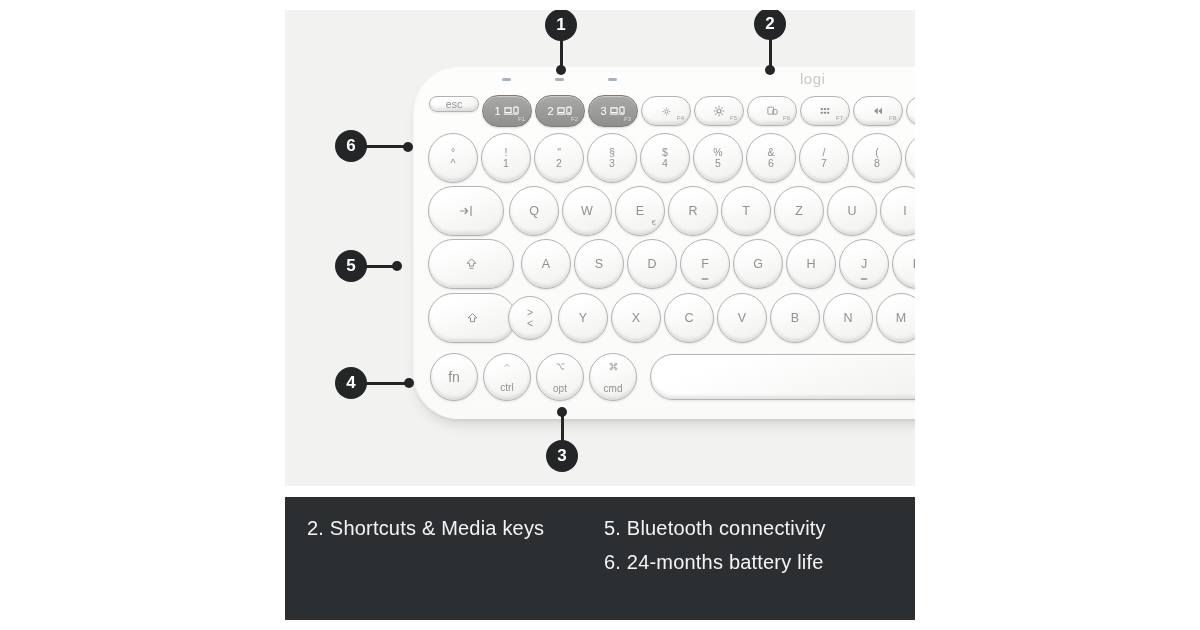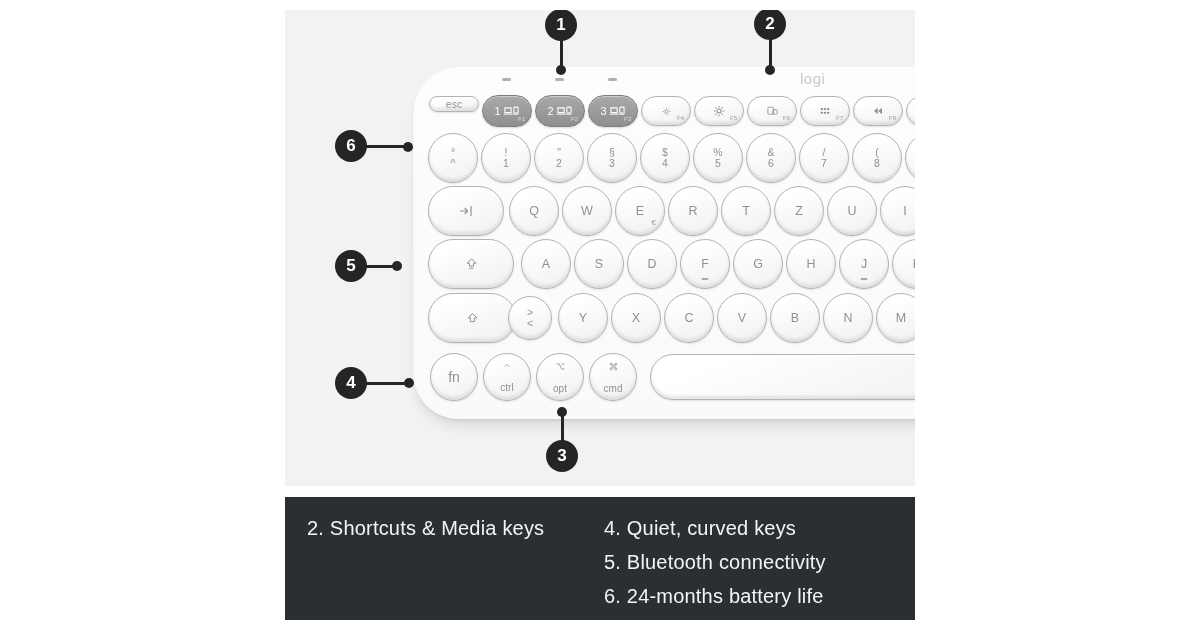--- a/index.html
+++ b/index.html
@@ -355,18 +355,17 @@
         <div class="cline" style="left: 66px; top: 134.5px; width: 57px; height: 3px;"></div>
         <div class="cdot" style="left: 118px; top: 132px;"></div>
         <div class="cbadge" style="left: 50px; top: 120px;">6</div>
       </div>
   </div>
   <div class="features">
     <div class="fcol fcol1" id="fcol1">
         <div class="fitem">2. Shortcuts &amp; Media keys</div>
       </div>
     <div class="fcol" id="fcol2">
-        <div class="fitem">4. Quiet, curved keys</div>
         <div class="fitem">5. Bluetooth connectivity</div>
         <div class="fitem">6. 24-months battery life</div>
       </div>
   </div>
 </div>
 
 </body></html>

